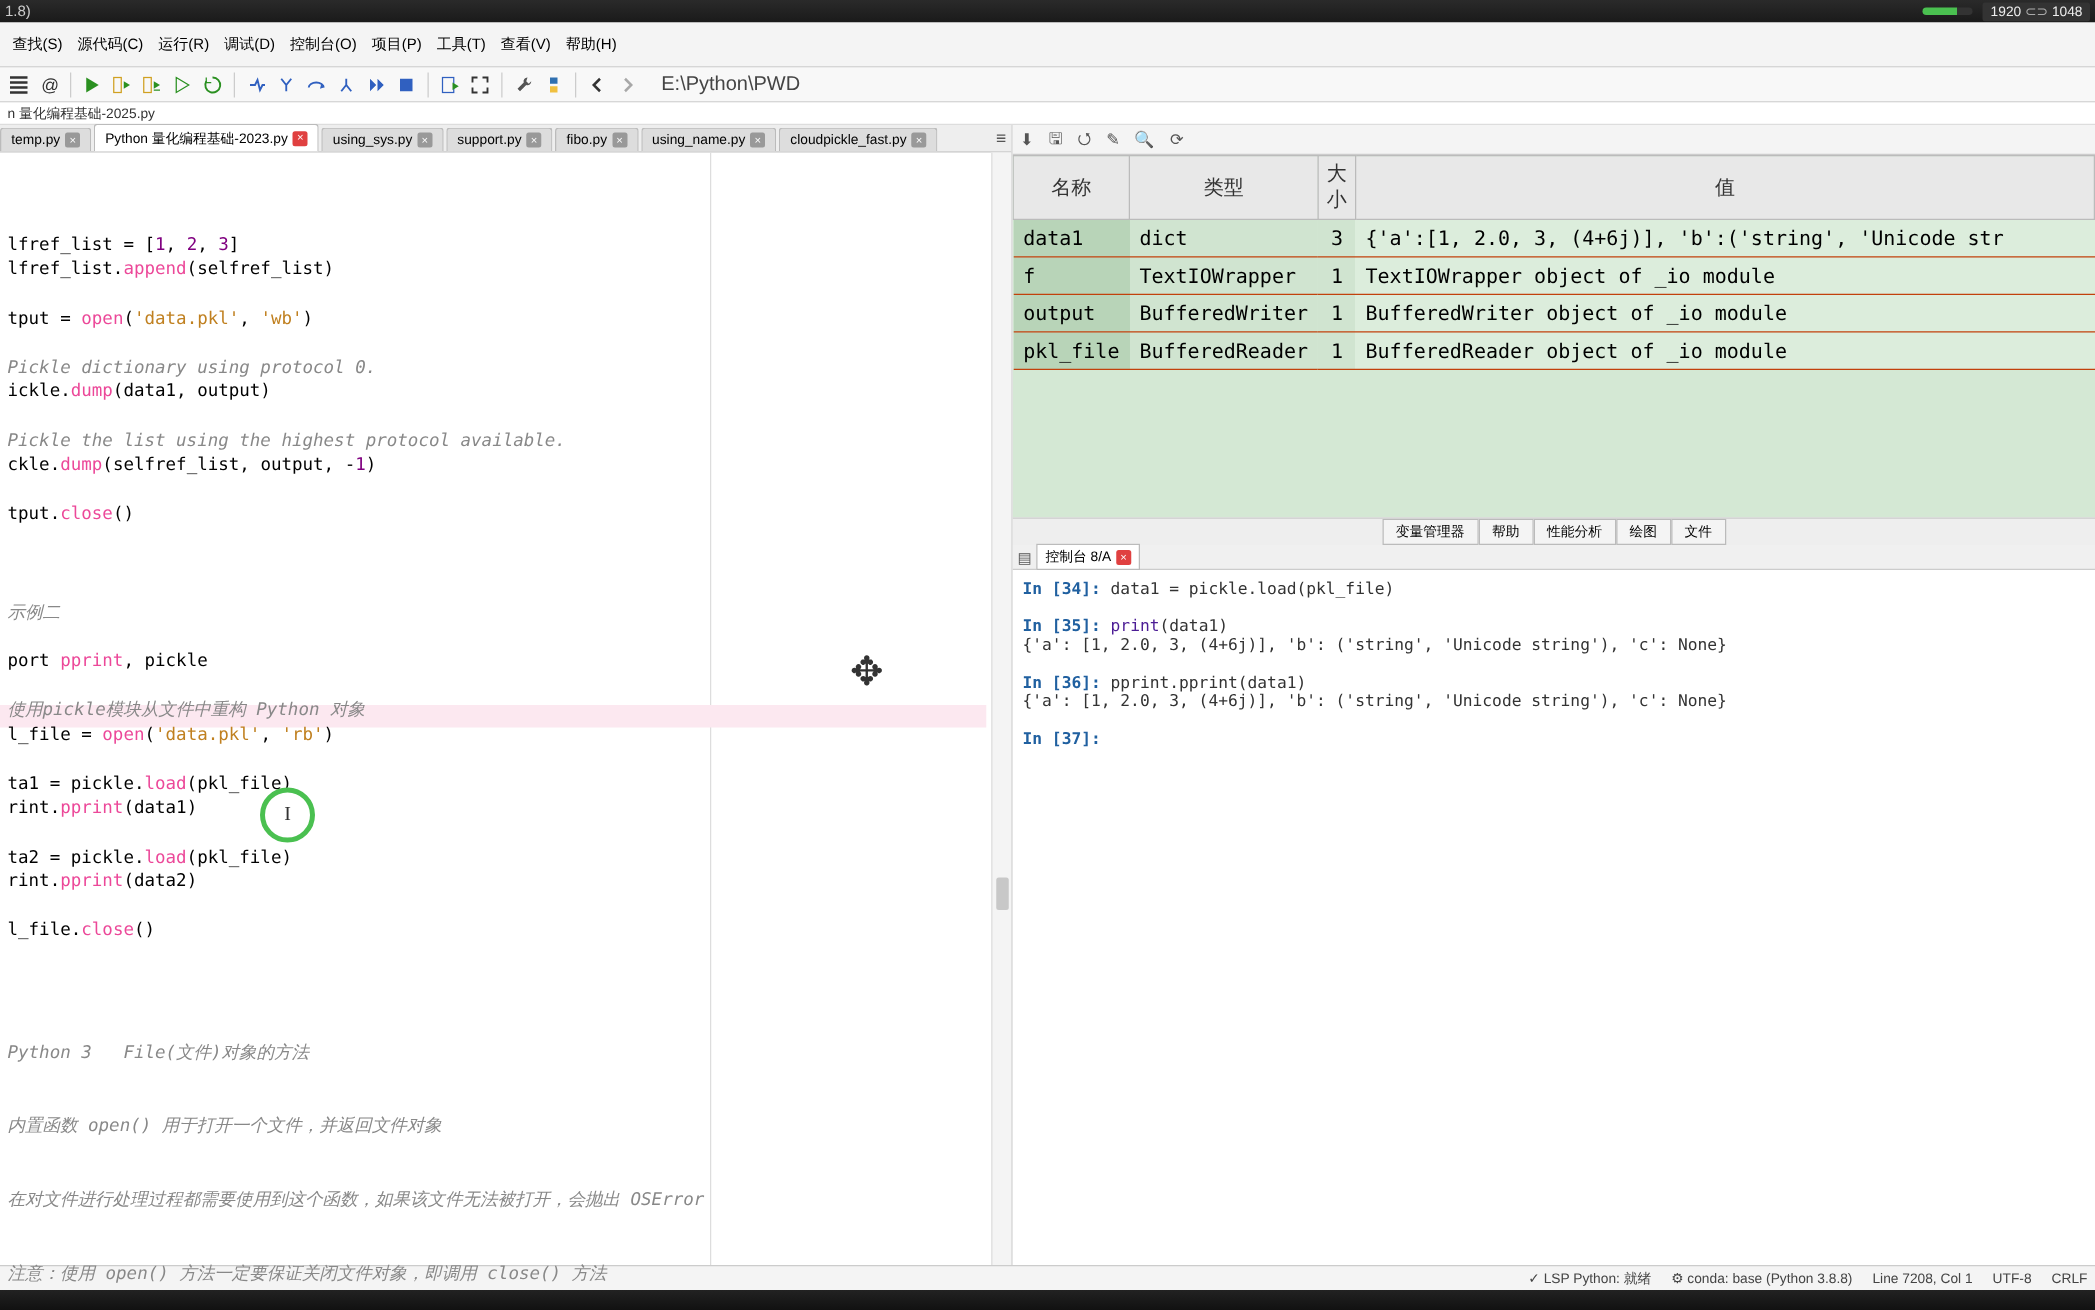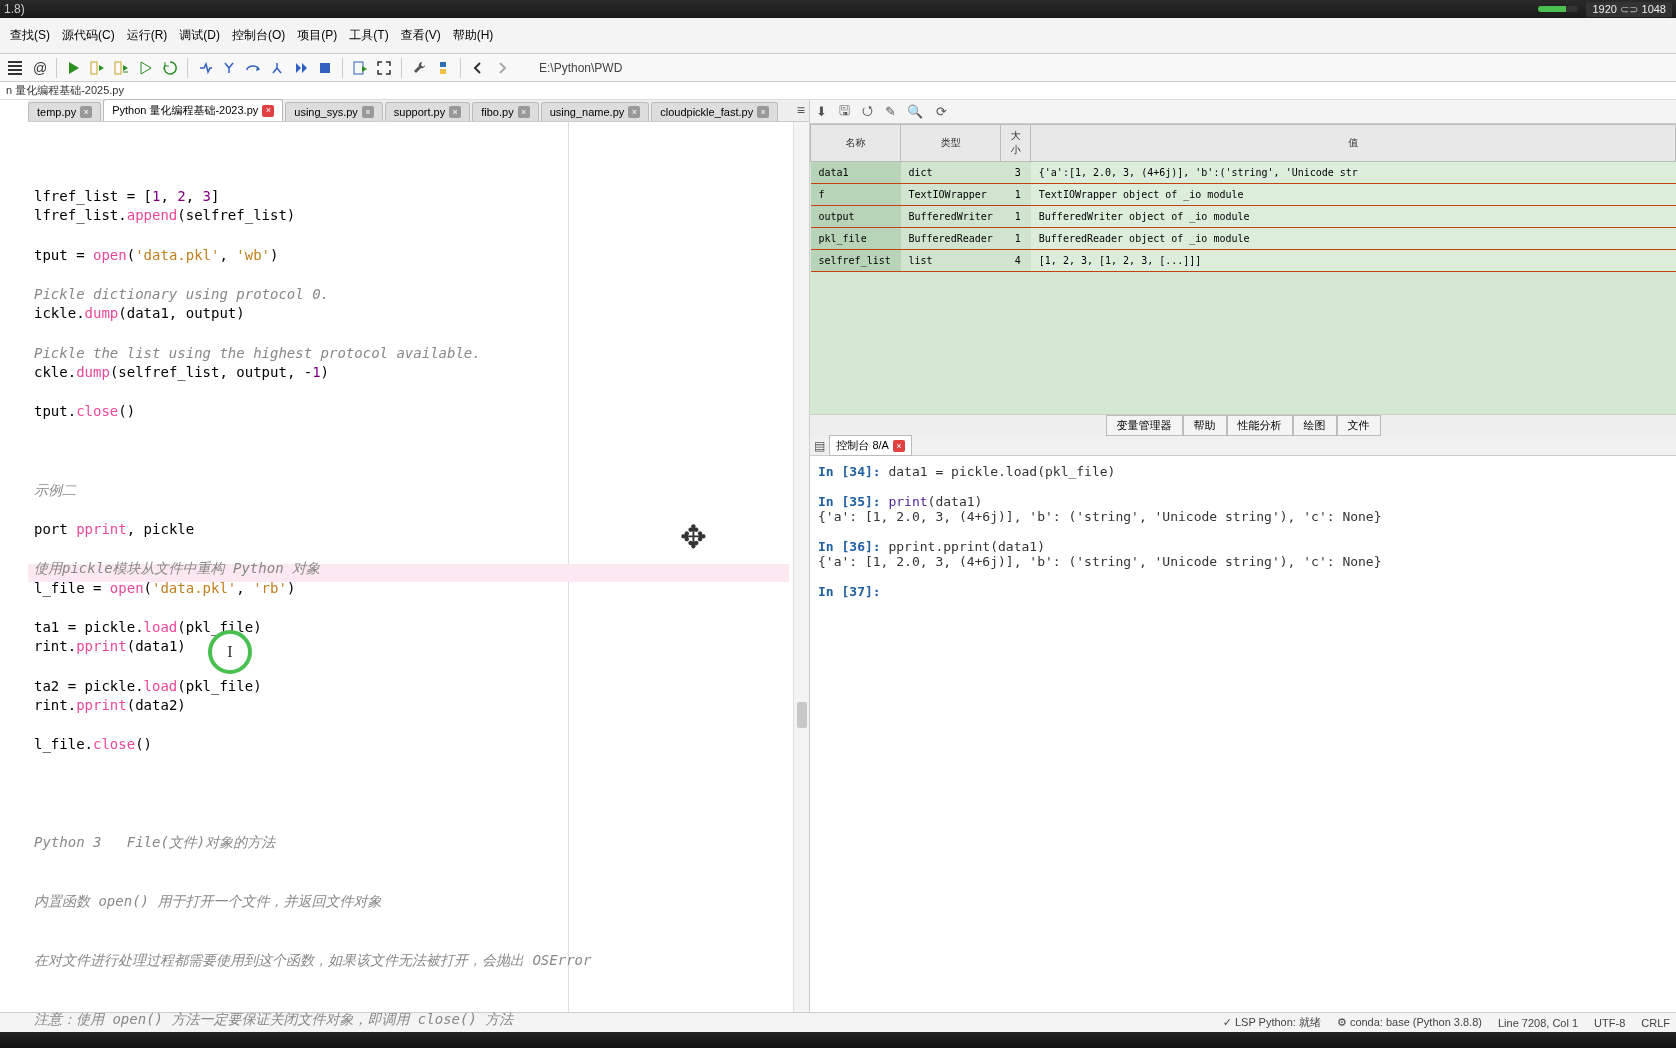--- a/index.html
+++ b/index.html
@@ -13,30 +13,30 @@
 
 
 .menubar { height: 36px; background: #f4f4f4; display: flex; align-items: center; padding: 0 4px; border-bottom: 1px solid #ccc; }
 .menubar span { padding: 0 6px; cursor: default; }
 
 
 .toolbar { height: 28px; background: #f8f8f8; border-bottom: 1px solid #ccc; display: flex; align-items: center; padding: 0 4px; gap: 2px; }
 .tool-btn { width: 22px; height: 22px; display: inline-flex; align-items: center; justify-content: center; border-radius: 2px; }
 .tool-btn svg { width: 16px; height: 16px; }
 .tool-sep { width: 1px; height: 20px; background: #ccc; margin: 0 4px; }
-.path-box { margin-left: 24px; font-size: 12px; color: #444; }
+.path-box { margin-left: 14px; font-size: 16px; color: #444; }
 
 
 .breadcrumb { height: 18px; background: #fff; border-bottom: 1px solid #ddd; padding: 0 6px; font-size: 11px; display: flex; align-items: center; color: #333; }
 
 
 .main { display: flex; height: calc(100% - 18px - 20px - 28px - 18px - 20px); }
 
 
-.editor-pane { flex: 0 0 810px; display: flex; flex-direction: column; background: #fff; border-right: 1px solid #ccc; position: relative; padding-left: 28px; }
+.editor-pane { flex: 0 0 810px; display: flex; flex-direction: column; background: #fff; border-right: 1px solid #ccc; position: relative; }
 .tabs { display: flex; background: #eee; border-bottom: 1px solid #ccc; height: 22px; align-items: flex-end; position: relative; }
 .tab { padding: 3px 8px; font-size: 11px; background: #ddd; border: 1px solid #bbb; border-bottom: none; margin-right: 2px; display: flex; align-items: center; gap: 4px; border-radius: 3px 3px 0 0; }
 .tab.active { background: #fff; }
 .tab .close { width: 12px; height: 12px; background: #e04040; border-radius: 2px; display: inline-flex; align-items: center; justify-content: center; color: #fff; font-size: 9px; line-height: 1; }
 .tab .close.gray { background: #999; }
 .hamburger { position: absolute; right: 4px; top: 2px; font-size: 14px; color: #555; }
 
 .code { flex: 1; font-family: Consolas, monospace; font-size: 14px; line-height: 1.4; padding: 6px 0 6px 6px; white-space: pre; overflow: hidden; position: relative; }
 .code .str { color: #c08020; }
 .code .com { color: #888; font-style: italic; }
@@ -53,21 +53,21 @@
 .ruler { position: absolute; left: 568px; top: 22px; bottom: 0; width: 1px; background: #ddd; }
 .minimap { position: absolute; right: 0; top: 22px; bottom: 0; width: 16px; background: #f4f4f4; border-left: 1px solid #ddd; }
 .minimap-thumb { position: absolute; right: 2px; width: 10px; background: #c8c8c8; border-radius: 2px; }
 
 
 .right-pane { flex: 1; display: flex; flex-direction: column; }
 .var-toolbar { height: 24px; background: #f4f4f4; border-bottom: 1px solid #ccc; display: flex; align-items: center; padding: 0 6px; gap: 12px; }
 .var-toolbar span { color: #555; font-size: 13px; }
 
 .var-table { flex: 0 0 290px; background: #d4e8d4; overflow: auto; }
-.var-table table { width: 100%; border-collapse: collapse; font-size: 10px; border-radius: 14px; }
+.var-table table { width: 100%; border-collapse: collapse; font-size: 16px; border-radius: 14px; }
 .var-table th { background: #e8e8e8; border: 1px solid #bbb; padding: 4px 6px; text-align: center; font-weight: normal; color: #333; }
 .var-table td { border-bottom: 1px solid #c2410c; padding: 5px 8px; font-family: Consolas, monospace; }
 .var-table td:nth-child(1) { background: #b8d4b8; width: 90px; }
 .var-table td:nth-child(2) { background: #d0e4d0; width: 100px; }
 .var-table td:nth-child(3) { background: #d0e4d0; width: 30px; text-align: right; padding-right: 10px; }
 .var-table td:nth-child(4) { background: #dceddc; font-family: Consolas, monospace; }
 
 .bottom-tabs { height: 22px; background: #eee; border-top: 1px solid #ccc; display: flex; align-items: center; justify-content: center; gap: 0; }
 .bottom-tab { padding: 2px 10px; border: 1px solid #bbb; background: #f4f4f4; font-size: 11px; }
 
@@ -312,26 +312,20 @@
               <td>BufferedWriter</td>
               <td>1</td>
               <td>BufferedWriter object of _io module</td>
             </tr>
             <tr>
               <td>pkl_file</td>
               <td>BufferedReader</td>
               <td>1</td>
               <td>BufferedReader object of _io module</td>
             </tr>
-            <tr>
-              <td>selfref_list</td>
-              <td>list</td>
-              <td>4</td>
-              <td>[1, 2, 3, [1, 2, 3, [...]]]</td>
-            </tr>
           </tbody>
       </table>
     </div>
     <div class="bottom-tabs">
       <span class="bottom-tab">变量管理器</span>
       <span class="bottom-tab">帮助</span>
       <span class="bottom-tab">性能分析</span>
       <span class="bottom-tab">绘图</span>
       <span class="bottom-tab">文件</span>
     </div>

